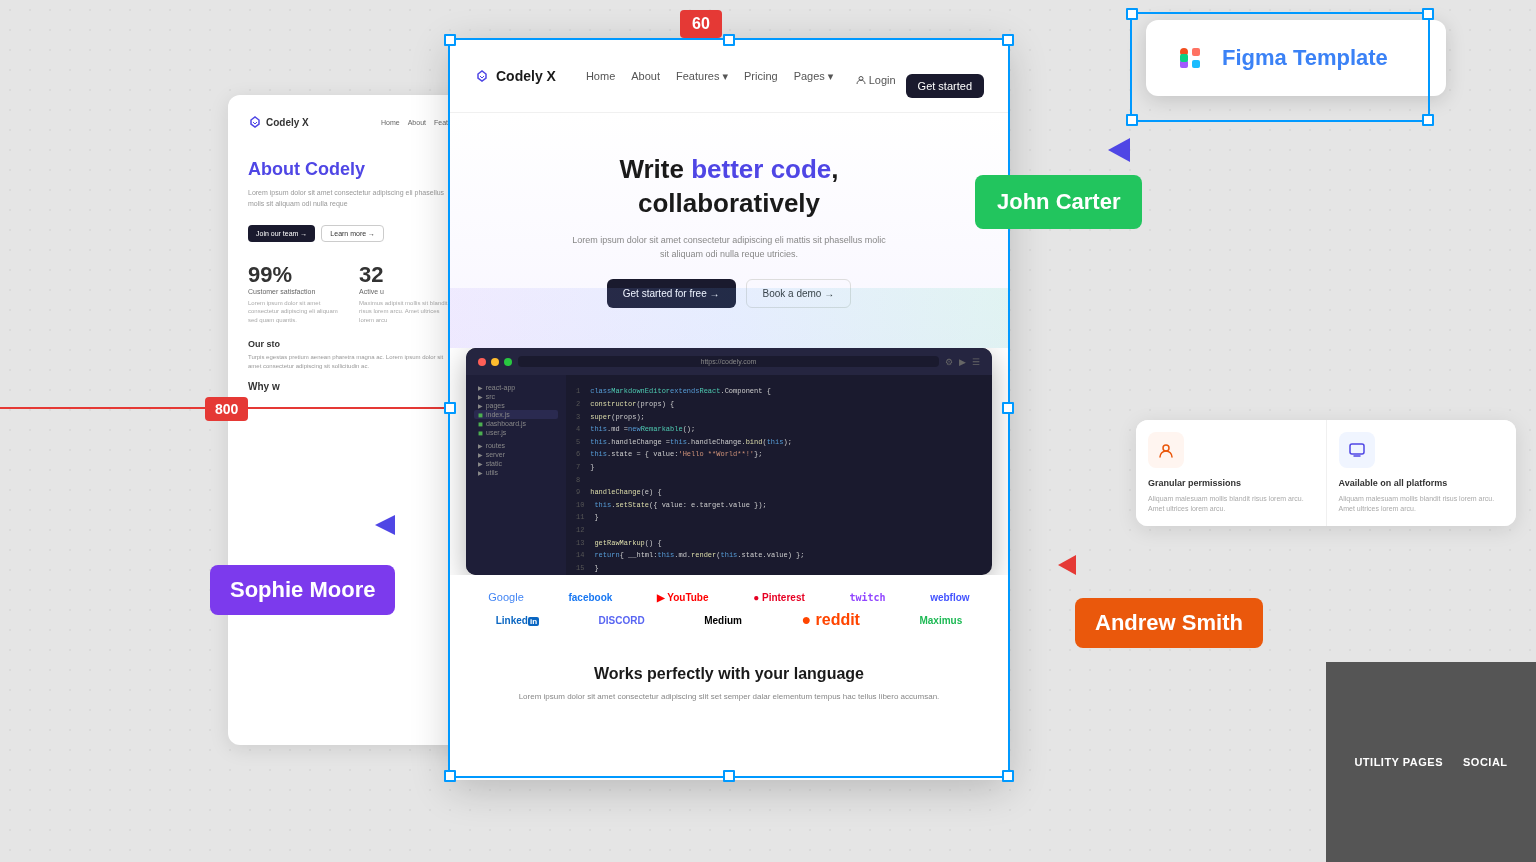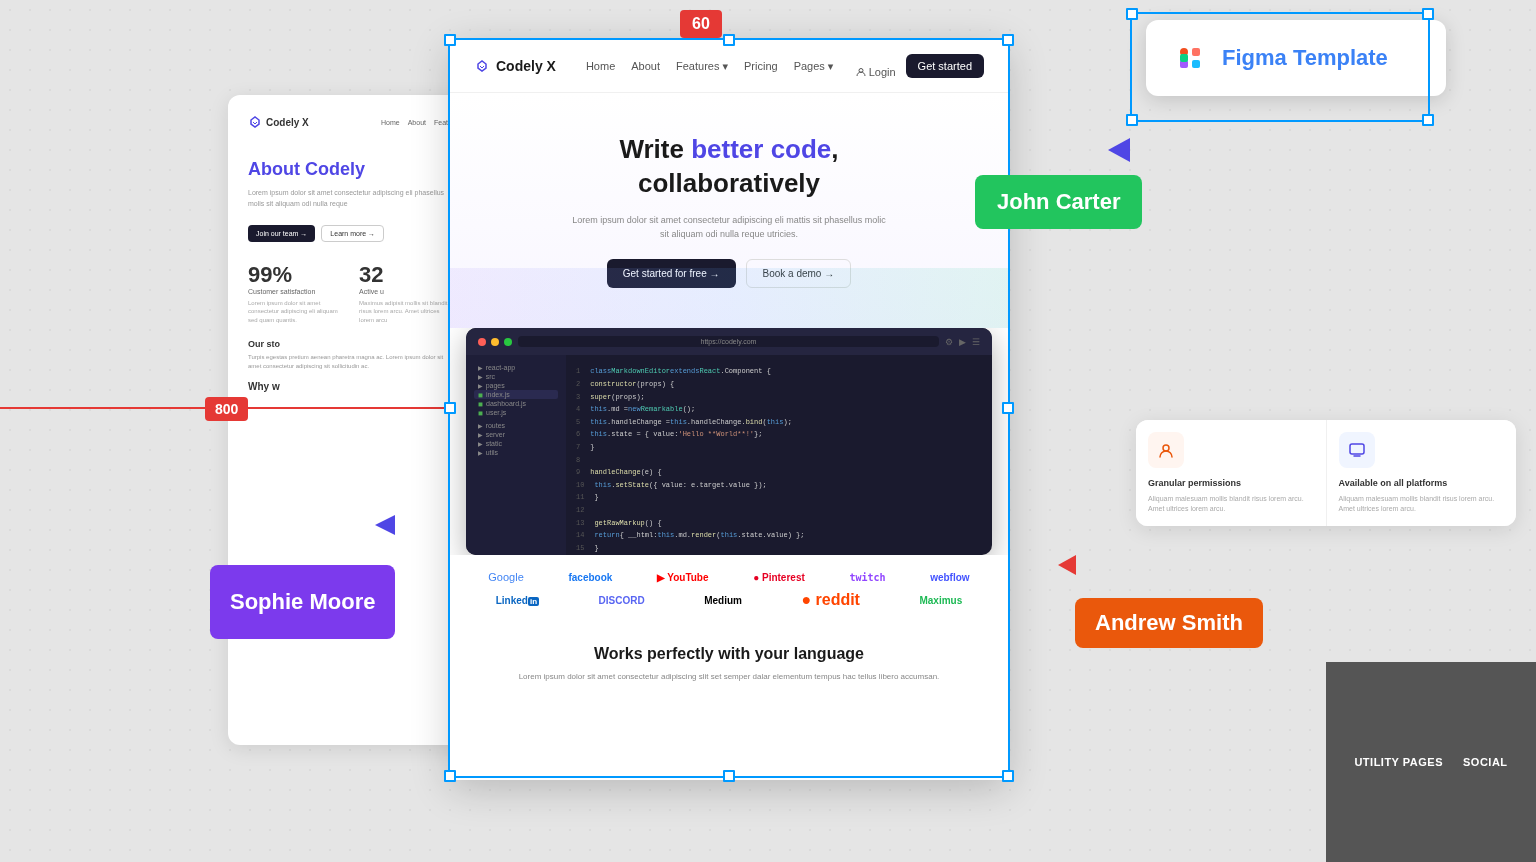--- a/index.html
+++ b/index.html
@@ -169,21 +169,21 @@
 
     
     .badge-sophie {
       position: absolute;
       left: 210px;
       top: 565px;
       background: #7C3AED;
       color: white;
       font-weight: 700;
       font-size: 22px;
-      padding: 24px 20px;
+      padding: 12px 20px;
       border-radius: 8px;
       z-index: 10;
       white-space: nowrap;
     }
 
     
     .figma-card {
       position: absolute;
       right: 90px;
       top: 20px;
@@ -269,22 +269,23 @@
       font-size: 11px;
       color: #555;
       margin-left: 10px;
     }
 
     .nav-links span { cursor: pointer; }
 
     .nav-actions {
       margin-left: auto;
       display: flex;
-      align-items: flex-end;
+      align-items: flex-start;
       gap: 10px;
+      margin-top: 20px;
     }
 
     .nav-login {
       font-size: 11px;
       color: #555;
       display: flex;
       align-items: center;
       gap: 3px;
     }
 

